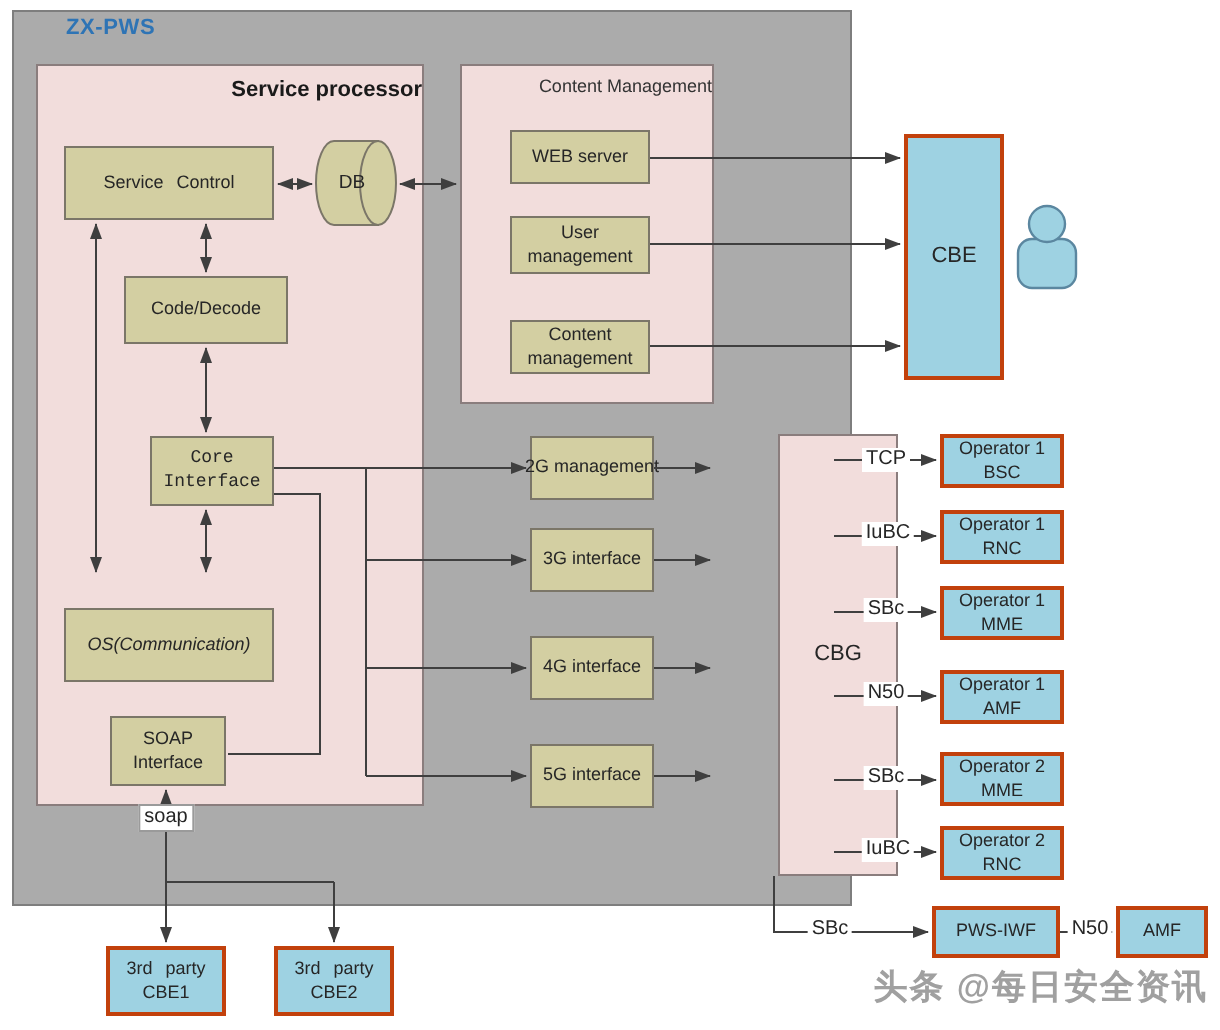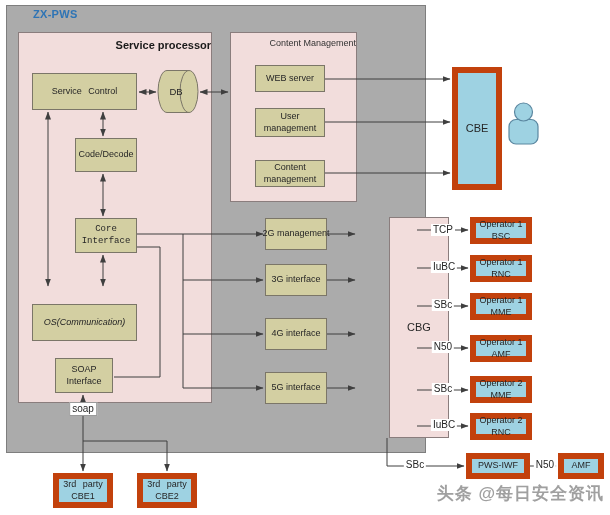--- a/index.html
+++ b/index.html
@@ -17,21 +17,21 @@
   }
   .group{background:#f2dddc;border:1px solid #8a7d7d;z-index:2;}
   .group-title{position:absolute;left:0;right:0;text-align:right;}
   .title-bold{top:6px;font-size:11px;font-weight:bold;color:#1a1a1a;}
   .title-plain{top:5px;font-size:9px;color:#333333;}
   .node{
     display:flex;align-items:center;justify-content:center;text-align:center;
     font-size:9px;line-height:1.3;z-index:3;padding:1px;
   }
   .khaki{background:#d3cfa2;border:1px solid #7b7668;}
-  .blue{background:#9ed2e2;border:6px solid #c2410c;}
+  .blue{background:#9ed2e2;border:2px solid #c2410c;}
   .pinknode{background:#f2dddc;border:1px solid #8a7d7d;font-size:11px;}
   .big{font-size:11px;}
   .nw{white-space:nowrap;}
   .wsp{word-spacing:4px;}
   .overlay{position:absolute;left:0;top:0;z-index:4;pointer-events:none;}
   .link-label{
     position:absolute;z-index:5;font-size:10px;background:#ffffff;padding:0 2px;
     transform:translate(-50%,-50%);line-height:1.2;color:#262626;
   }
   .soap-label{border:1px solid #9a9a9a;}
@@ -55,21 +55,21 @@
   <div class="abs sys-label">ZX-PWS</div>
 
   <div class="abs group" style="left:18px;top:32px;width:194px;height:371px;">
     <div class="group-title title-bold">Service processor</div>
   </div>
   <div class="abs group" style="left:230px;top:32px;width:127px;height:170px;">
     <div class="group-title title-plain">Content Management</div>
   </div>
 
   <div class="abs node khaki wsp" style="left:32px;top:73px;width:105px;height:37px;">Service Control</div>
-  <div class="abs node khaki nw" style="left:75px;top:138px;width:62px;height:34px;">Code/Decode</div>
+  <div class="abs node khaki nw" style="left:62px;top:138px;width:82px;height:34px;">Code/Decode</div>
   <div class="abs node khaki" style="left:75px;top:218px;width:62px;height:35px;font-family:Liberation Mono, monospace;">Core Interface</div>
   <div class="abs node khaki nw" style="left:32px;top:304px;width:105px;height:37px;font-style:italic;">OS(Communication)</div>
   <div class="abs node khaki" style="left:55px;top:358px;width:58px;height:35px;">SOAP Interface</div>
 
   <div class="abs node khaki nw" style="left:255px;top:65px;width:70px;height:27px;">WEB server</div>
   <div class="abs node khaki" style="left:255px;top:108px;width:70px;height:29px;">User management</div>
   <div class="abs node khaki" style="left:255px;top:160px;width:70px;height:27px;">Content management</div>
 
   <div class="abs node khaki nw" style="left:265px;top:218px;width:62px;height:32px;">2G management</div>
   <div class="abs node khaki nw" style="left:265px;top:264px;width:62px;height:32px;">3G interface</div>

